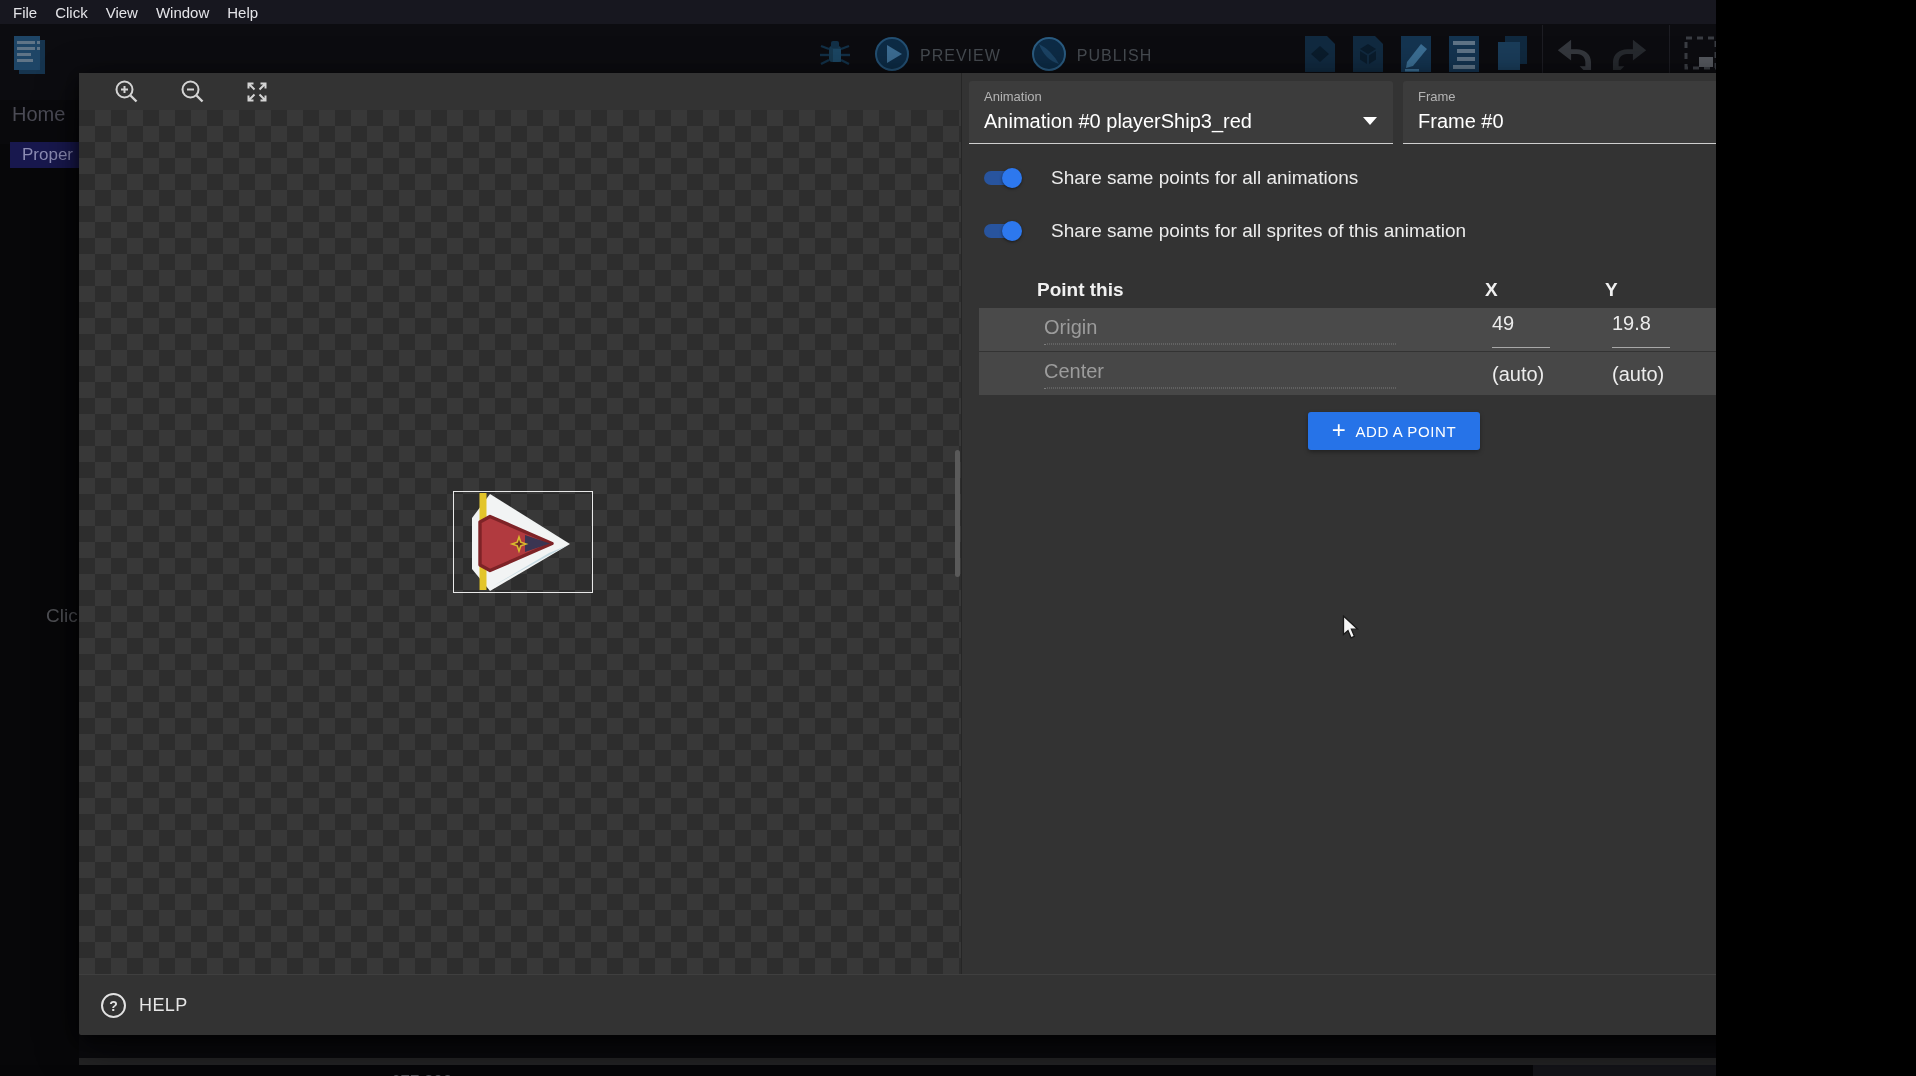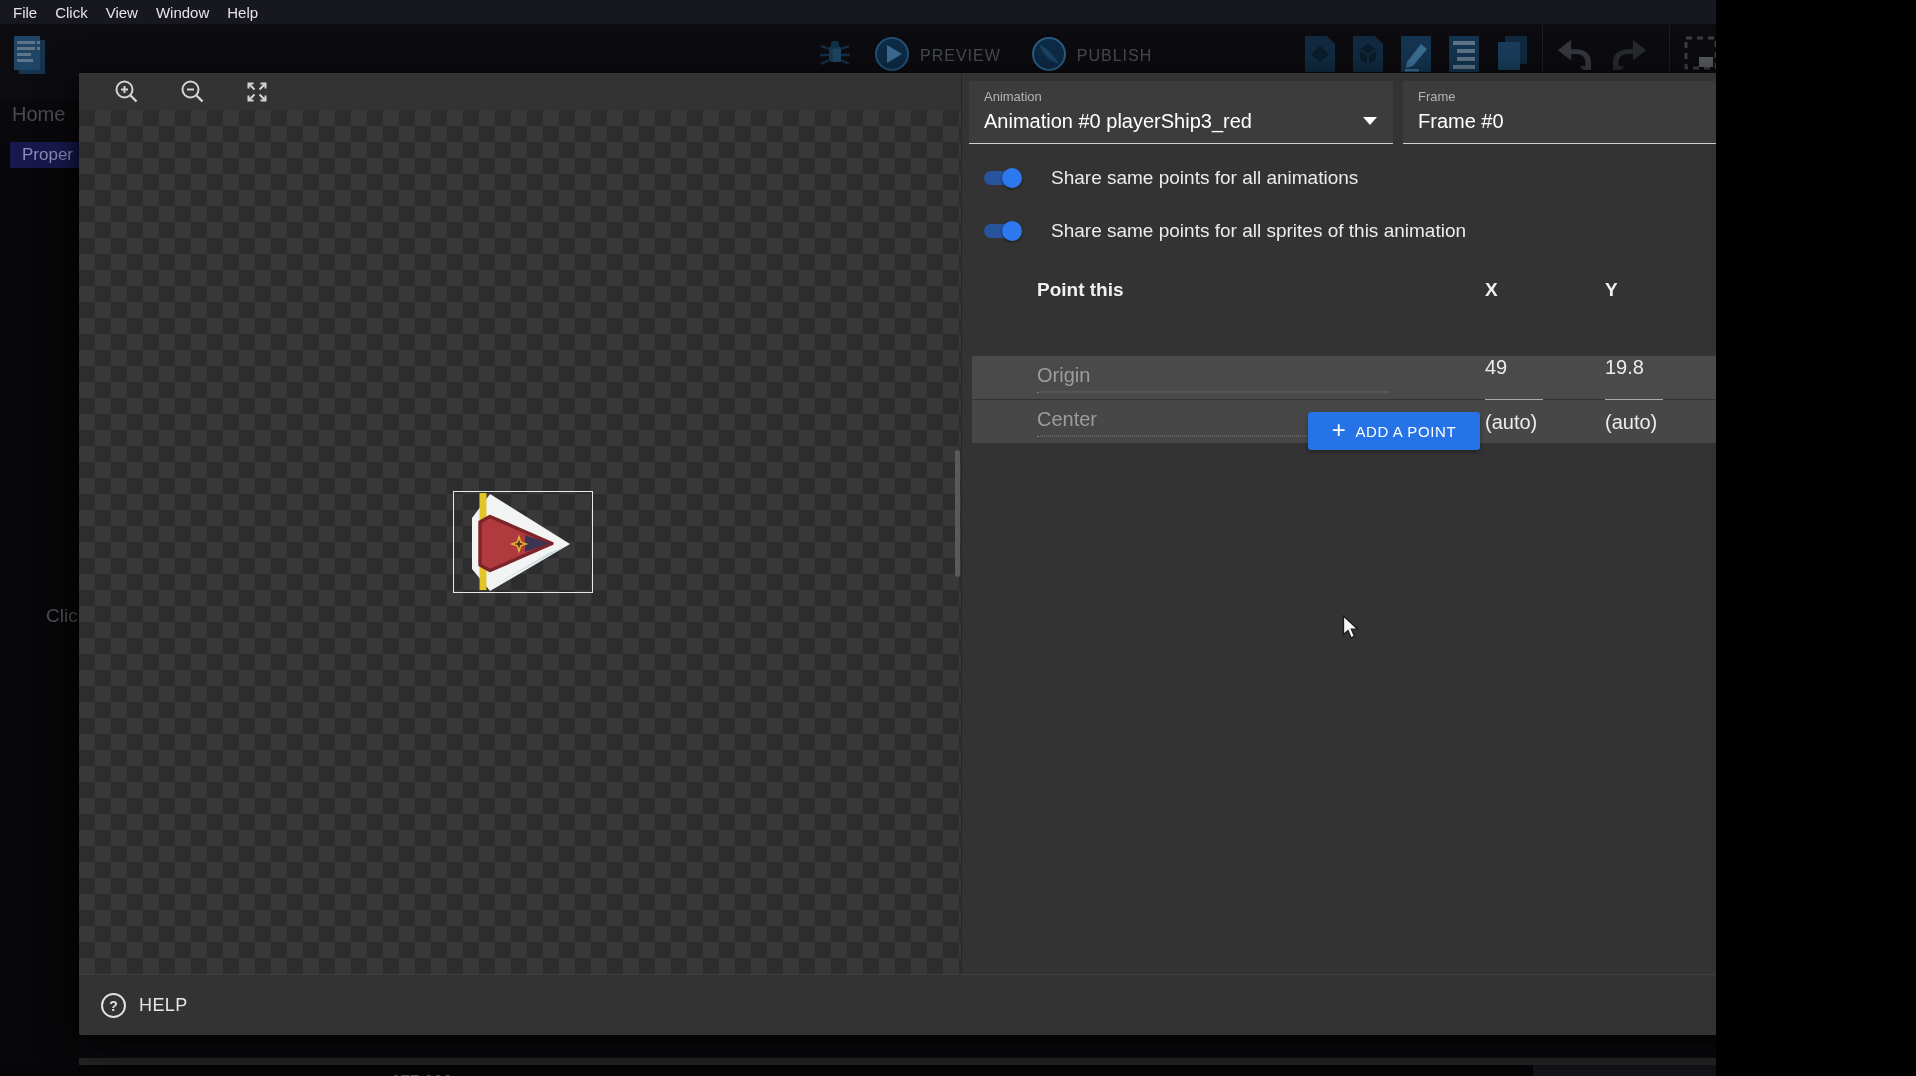--- a/index.html
+++ b/index.html
@@ -94,28 +94,28 @@
   .switch { position:relative; width:46px; height:24px; display:inline-block; cursor:pointer; }
   .switch .track { position:absolute; left:6px; top:5px; width:34px; height:14px; border-radius:7px; background:#28549e; }
   .switch .thumb { position:absolute; right:2px; top:2px; width:20px; height:20px; border-radius:50%;
                    background:#2d78ee; box-shadow:0 1px 3px rgba(0,0,0,0.5); }
   .toggle-label { margin-left:27px; font-size:19px; color:#ececec; }
 
   .tbl-header { position:absolute; left:9px; top:198px; width:841px; height:37px; }
   .tbl-header span { position:absolute; top:50%; transform:translateY(-50%); font-size:19px; font-weight:bold; color:#f0f0f0; }
   .h-name { left:65px; } .h-x { left:513px; } .h-y { left:633px; }
 
-  .tbl-row { position:absolute; left:9px; width:841px; height:43px;margin-top:48px; }
+  .tbl-row { position:absolute; left:16px; width:841px; height:43px; }
   .tbl-row.r0 { top:235px; background:#4a4a4a; }
   .tbl-row.r1 { top:279px; background:#474747; }
   .tbl-row span { position:absolute; top:50%; transform:translateY(-50%); font-size:20px; }
   .cell-name { left:65px; width:352px; color:#9c9c9c; border-bottom:1px dotted #7d7d7d; padding-bottom:5px; }
   .cell-x { left:513px; } .cell-y { left:633px; }
   .val { color:#ececec; }
-  .val.editable { display:inline-block; min-width:58px; border-bottom:1px solid #a8a8a8; padding-bottom:20px; }
+  .val.editable { display:inline-block; min-width:58px; border-bottom:1px solid #a8a8a8; padding-bottom:12px; }
   .row-edit-btn { position:absolute; left:762px; top:6px; width:32px; height:32px; display:flex;
                   align-items:center; justify-content:center; cursor:pointer; }
 
   .add-point-btn { position:absolute; left:345px; top:339px; width:172px; height:38px; background:#2673e8;
                    border:none; border-radius:3px; color:#ffffff; font-size:15px; letter-spacing:0.6px;
                    font-family:"Liberation Sans",sans-serif; display:flex; align-items:center;
                    justify-content:center; gap:9px; cursor:pointer; box-shadow:0 2px 4px rgba(0,0,0,0.35); }
   .plus-glyph { font-size:24px; font-weight:400; line-height:1; margin-top:-2px; }
 
   

